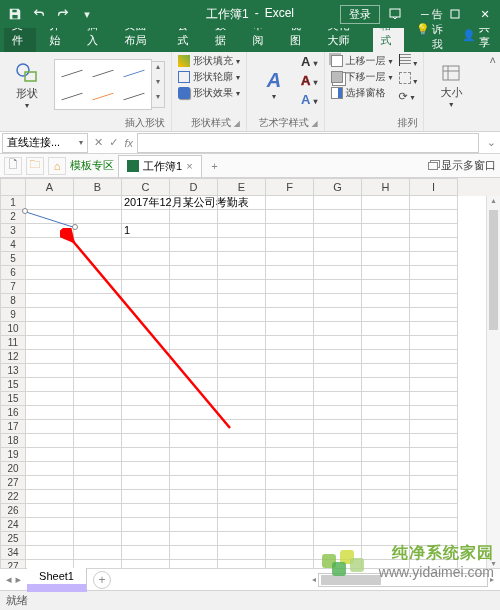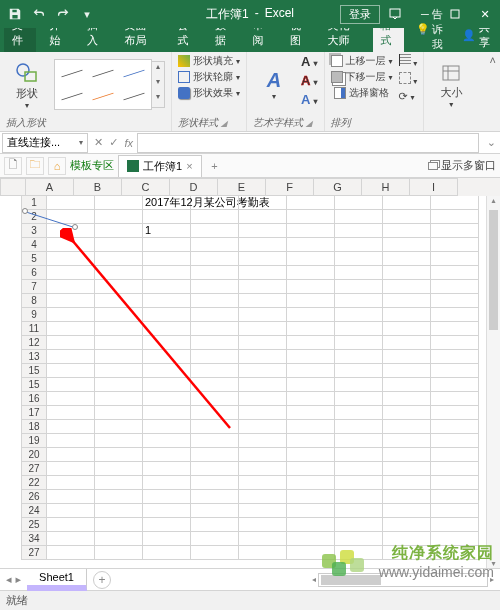--- a/index.html
+++ b/index.html
@@ -16,21 +16,21 @@
 
 .tabs { height:24px; background:#217346; display:flex; align-items:flex-end; padding:0 4px; gap:6px; color:#fff; font-size:11px; }
 .tab { padding:4px 8px; cursor:pointer; }
 .tab.active { background:#f1f1f1; color:#217346; }
 .tab.file { background:rgba(0,0,0,0.15); }
 .tell-me { margin-left:6px; display:flex; align-items:center; gap:2px; opacity:0.9; }
 .share-btn { margin-left:auto; display:flex; align-items:center; gap:3px; padding:2px 6px; }
 
 .ribbon { height:80px; background:#f1f1f1; border-bottom:1px solid #d4d4d4; display:flex; overflow:hidden; }
 .rgroup { border-right:1px solid #e0e0e0; padding:2px 6px 1px; display:flex; flex-direction:column; justify-content:space-between; }
-.rgroup-label { text-align:left; font-size:10px; color:#666; margin-top:auto; padding-top:1px;font-style:italic; }
+.rgroup-label { text-align:right; font-size:10px; color:#666; margin-top:auto; padding-top:1px; }
 .rgroup-content { display:flex; gap:6px; flex:1; }
 .big-btn { display:flex; flex-direction:column; align-items:center; justify-content:center; width:42px; color:#444; }
 .shapes-gallery { display:grid; grid-template-columns:repeat(3,30px); grid-template-rows:repeat(2,22px); gap:1px; border:1px solid #ccc; background:#fff; padding:2px; }
 .shape-line { position:relative; }
 .shape-line::after { content:""; position:absolute; left:4px; right:4px; top:50%; border-top:1px solid #555; }
 .shape-line.blue::after { border-color:#4472c4; }
 .shape-line.orange::after { border-color:#ed7d31; }
 .shape-line.diag::after { transform:rotate(-18deg); }
 .shape-style-col { display:flex; flex-direction:column; gap:2px; font-size:10px; color:#444; }
 .shape-style-col .row { display:flex; align-items:center; gap:3px; }
@@ -47,32 +47,32 @@
 .doc-tab .xl-ico { width:12px; height:12px; background:#217346; display:inline-block; }
 .doc-tab .close { color:#888; }
 .template-link { color:#107c10; font-size:11px; cursor:pointer; }
 .disp-multi { margin-left:auto; font-size:11px; color:#444; display:flex; align-items:center; gap:3px; }
 
 .grid-wrap { position:relative; height:390px; overflow:hidden; }
 .col-headers { display:flex; height:18px; background:#f3f2f1; }
 .select-all { width:26px; border:1px solid #d4d4d4; background:#f3f2f1; }
 .col-h { width:48px; border:1px solid #d4d4d4; border-left:none; text-align:center; font-size:11px; color:#444; line-height:16px; }
 .rows { display:flex; flex-direction:column; }
-.row { display:flex; height:14px;justify-content:center; }
+.row { display:flex; height:14px; }
 .row-h { width:26px; border:1px solid #d4d4d4; border-top:none; background:#f3f2f1; text-align:center; font-size:10px; color:#444; line-height:13px; }
 .cell { width:48px; border-right:1px solid #d4d4d4; border-bottom:1px solid #d4d4d4; font-size:11px; line-height:13px; padding-left:2px; }
 
 .drawn-line { position:absolute; }
 .handle { position:absolute; width:6px; height:6px; border:1px solid #888; background:#fff; border-radius:50%; }
 
 .red-arrow { position:absolute; pointer-events:none; }
 
 .sheet-tabs { height:22px; border-top:1px solid #d4d4d4; display:flex; align-items:center; background:#fff; }
 .sheet-nav { display:flex; gap:4px; padding:0 6px; color:#888; }
-.sheet-tab { padding:2px 12px; border-right:1px solid #ccc; font-size:11px; background:#fff; border-bottom:6px solid #c4b5fd; }
+.sheet-tab { padding:2px 12px; border-right:1px solid #ccc; font-size:11px; background:#fff; border-bottom:8px solid #c4b5fd; }
 .add-sheet { width:18px; height:18px; border:1px solid #ccc; border-radius:50%; display:flex; align-items:center; justify-content:center; margin-left:6px; color:#888; font-size:12px; }
 .hscroll { flex:1; display:flex; align-items:center; justify-content:flex-end; padding-right:4px; }
 .hscroll-track { width:170px; height:14px; border:1px solid #ccc; display:flex; align-items:center; position:relative; }
 .hscroll-thumb { width:60px; height:10px; background:#cdcdcd; margin-left:2px; }
 
 .statusbar { height:20px; background:#f1f1f1; border-top:1px solid #d4d4d4; display:flex; align-items:center; font-size:11px; color:#555; padding:0 6px; }
 
 .watermark { position:absolute; right:6px; bottom:30px; text-align:right; pointer-events:none; }
 .watermark .cn { font-size:16px; color:#7cb342; font-weight:bold; letter-spacing:1px; }
 .watermark .url { font-size:14px; color:#888; }
@@ -404,20 +404,32 @@
         <div class="cell"></div>
         <div class="cell"></div>
         <div class="cell"></div>
         <div class="cell"></div>
         <div class="cell"></div>
         <div class="cell"></div>
         <div class="cell"></div>
         <div class="cell"></div>
       </div>
       <div class="row">
+        <div class="row-h">10</div>
+        <div class="cell"></div>
+        <div class="cell"></div>
+        <div class="cell"></div>
+        <div class="cell"></div>
+        <div class="cell"></div>
+        <div class="cell"></div>
+        <div class="cell"></div>
+        <div class="cell"></div>
+        <div class="cell"></div>
+      </div>
+      <div class="row">
         <div class="row-h">11</div>
         <div class="cell"></div>
         <div class="cell"></div>
         <div class="cell"></div>
         <div class="cell"></div>
         <div class="cell"></div>
         <div class="cell"></div>
         <div class="cell"></div>
         <div class="cell"></div>
         <div class="cell"></div>

